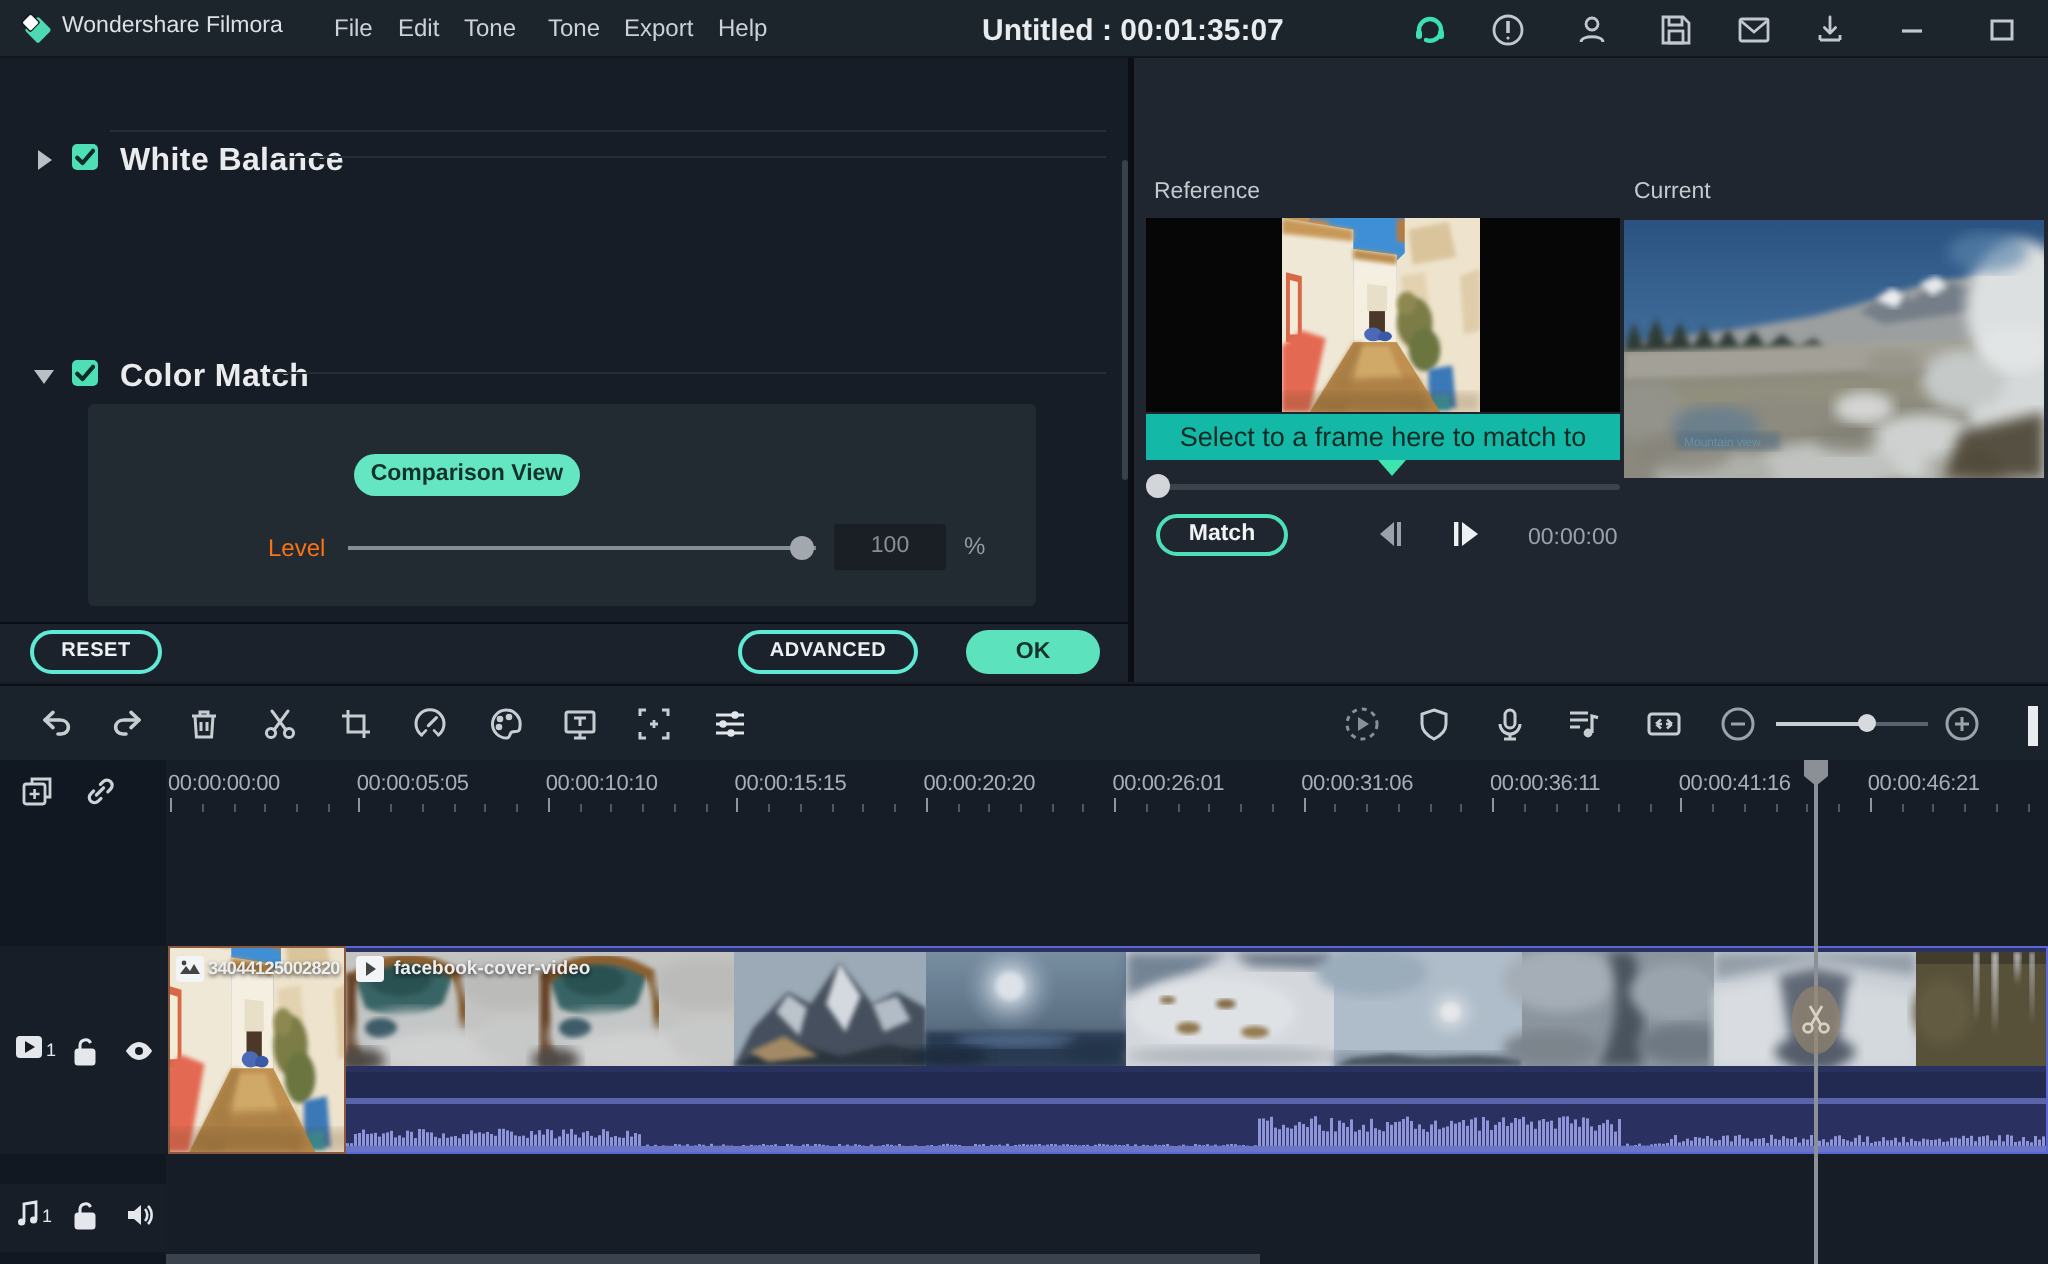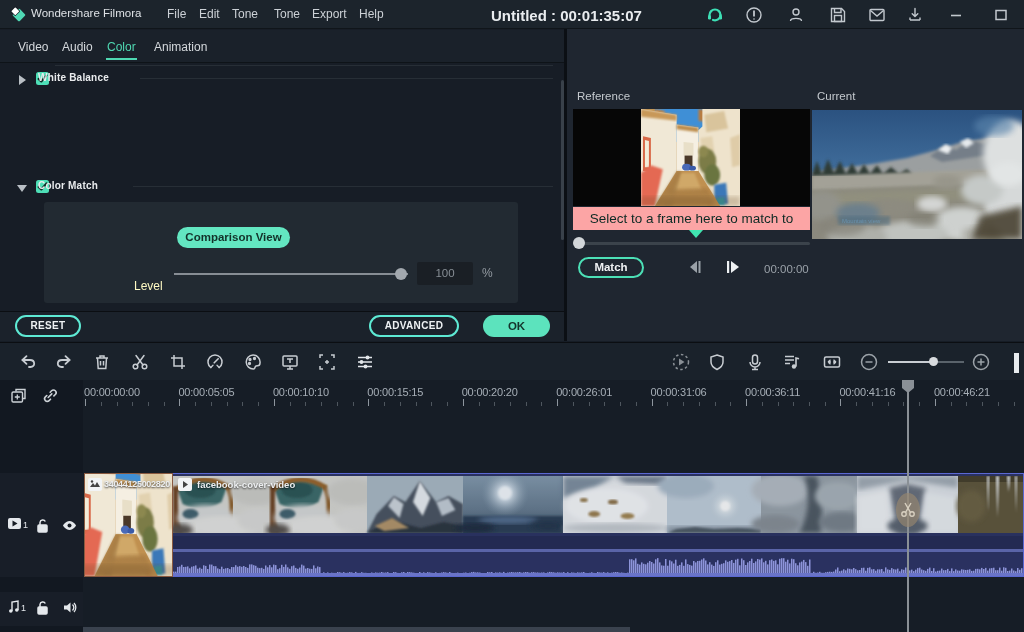--- a/index.html
+++ b/index.html
@@ -14,42 +14,42 @@
 .wicon svg { width:100%; height:100%; }
 
 
 #leftpanel { position:absolute; left:0; top:29px; width:566px; height:312px; background:#171d26; }
 #tabbar { position:absolute; left:0; top:1px; width:566px; height:33px; background:#1a212a; border-bottom:1px solid #0e1318; }
 .tab { position:absolute; top:10px; font-size:12px; color:#d4d8dc; }
 .trow { position:absolute; left:0; width:566px; height:20px; }
 .tri-r { position:absolute; left:19px; top:4px; width:0; height:0; border-left:7px solid #b9bfc5; border-top:5px solid transparent; border-bottom:5px solid transparent; }
 .tri-d { position:absolute; left:17px; top:6px; width:0; height:0; border-top:7px solid #b9bfc5; border-left:5px solid transparent; border-right:5px solid transparent; }
 .chk { position:absolute; left:36px; top:1px; width:13px; height:13px; background:#4edfb7; border-radius:2.5px; color:#10231e; font-size:11px; font-weight:bold; text-align:center; line-height:13px; }
-.tlbl { position:absolute; left:38px; top:1px; font-size:10px; font-weight:bold; color:#e9ebed; letter-spacing:0.2px; }
+.tlbl { position:absolute; left:60px; top:1px; font-size:16px; font-weight:bold; color:#e9ebed; letter-spacing:0.2px; }
 .tline { position:absolute; top:7px; height:1px; background:#272e36; }
 
 #cmpanel { position:absolute; left:44px; top:173px; width:474px; height:101px; background:#222a32; border-radius:3px; }
 #cmpbtn { position:absolute; left:133px; top:25px; width:113px; height:21px; background:#63e6c1; border-radius:11px; color:#13322a; font-size:11.5px; font-weight:bold; text-align:center; line-height:21px; }
-#levellbl { position:absolute; left:90px; top:65px; font-size:12px; color:#fef9c3;margin-top:12px; }
+#levellbl { position:absolute; left:90px; top:65px; font-size:12px; color:#f97316; }
 #levelslider { position:absolute; left:130px; top:71px; width:234px; height:2px; background:#878d94; }
 #levelhandle { position:absolute; left:351px; top:66px; width:12px; height:12px; border-radius:50%; background:#a2a8ae; }
 #levelbox { position:absolute; left:373px; top:60px; width:56px; height:23px; background:#1a1f25; border-radius:2px; color:#878e95; font-size:11.5px; text-align:center; line-height:23px; }
 #pct { position:absolute; left:438px; top:64px; color:#949ba2; font-size:12px; }
 
 #btnbar { position:absolute; left:0; top:282px; width:566px; height:30px; background:#1b222b; border-top:1px solid #0b0e12; }
 .obtn { position:absolute; top:3px; height:22px; border:2px solid #5eead4; border-radius:11px; color:#eef1f3; font-size:10px; font-weight:bold; text-align:center; letter-spacing:0.3px; }
 #okbtn { position:absolute; left:483px; top:3px; width:67px; height:22px; background:#5ce3bd; border-radius:11px; color:#14332b; font-size:11.5px; font-weight:bold; text-align:center; line-height:22px; }
 
 
 #rightpanel { position:absolute; left:567px; top:29px; width:457px; height:312px; background:#1f2630; }
 #lpscroll { position:absolute; left:-6px; top:51px; width:3px; height:160px; background:#39414a; border-radius:2px; }
 .pvlabel { position:absolute; top:61px; font-size:11.5px; color:#c4c9ce; }
 #refbox { position:absolute; left:6px; top:80px; width:237px; height:97px; background:#060606; overflow:hidden; }
 #curbox { position:absolute; left:245px; top:81px; width:210px; height:129px; background:#000; overflow:hidden; }
-#banner { position:absolute; left:6px; top:178px; width:237px; height:23px; background:#fca5a5; color:#0d2a24; font-size:13.5px; text-align:center; line-height:23px; }
+#banner { position:absolute; left:6px; top:178px; width:237px; height:23px; background:#14b8a6; color:#0d2a24; font-size:13.5px; text-align:center; line-height:23px; }
 #banner::after { content:""; position:absolute; left:116px; top:23px; border-left:7px solid transparent; border-right:7px solid transparent; border-top:8px solid #40e4b0; }
 #refslider { position:absolute; left:6px; top:213px; width:237px; height:3px; background:#3b434b; border-radius:2px; }
 #refhandle { position:absolute; left:6px; top:208px; width:12px; height:12px; border-radius:50%; background:#d2d6d9; }
 #matchbtn { position:absolute; left:11px; top:228px; width:66px; height:21px; border:2px solid #4ce0b6; border-radius:11px; color:#f0f2f4; font-size:11.5px; font-weight:bold; text-align:center; line-height:17px; }
 #rtime { position:absolute; left:197px; top:234px; font-size:11.5px; color:#9aa1a8; }
 .pbicon { position:absolute; top:231px; width:16px; height:14px; }
 
 
 #toolbar { position:absolute; left:0; top:342px; width:1024px; height:38px; background:#1a222b; border-top:1px solid #0b0e12; }
 .tbicon { position:absolute; top:9px; width:20px; height:20px; color:#c8cdd2; }
@@ -155,26 +155,20 @@
       </div>
 <div class="wicon" style="left:992px">
         <svg viewBox="0 0 18 18" fill="none" stroke="currentColor" stroke-width="1.5">
           <rect x="4" y="4.5" width="10" height="9"></rect>
         </svg>
       </div>
 
 </div>
 
 <div id="leftpanel">
-  <div id="tabbar">
-    <span class="tab" style="left:18px">Video</span>
-    <span class="tab" style="left:62px">Audio</span>
-    <span class="tab" style="left:107px;color:#4fd8b2">Color<span style="position:absolute;left:-1px;right:-1px;bottom:-6px;height:2px;background:#4fd8b2"></span></span>
-    <span class="tab" style="left:154px">Animation</span>
-  </div>
   <div class="tline" style="left:55px;right:13px;top:36px"></div>
   <div class="trow" style="top:42px">
     <div class="tri-r"></div>
         <div class="chk">
           <svg viewBox="0 0 13 13" style="width:13px;height:13px">
             <path d="M2.6,6.9 L5.3,9.5 L10.5,3.4" stroke="#0e2c25" stroke-width="2.1" fill="none" stroke-linecap="round" stroke-linejoin="round"></path>
           </svg>
         </div>
         <span class="tlbl">White Balance</span>
     <div class="tline" style="left:140px;right:13px"></div>

